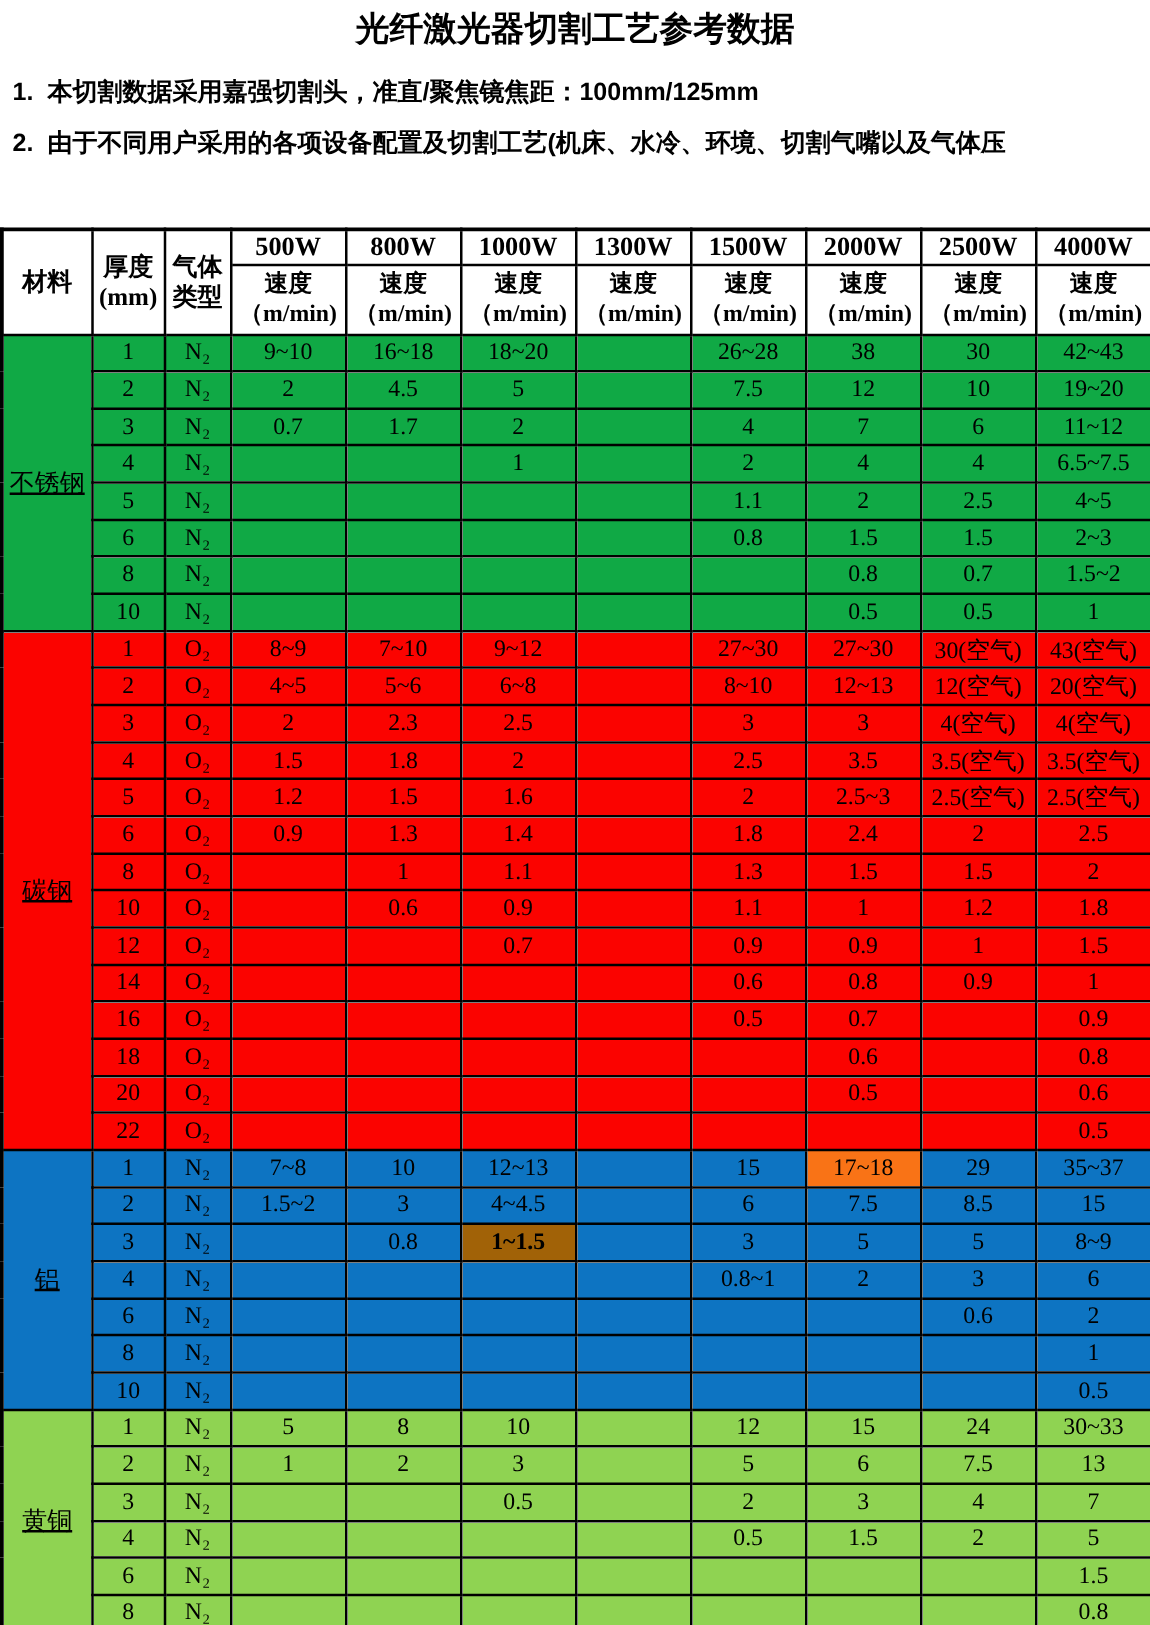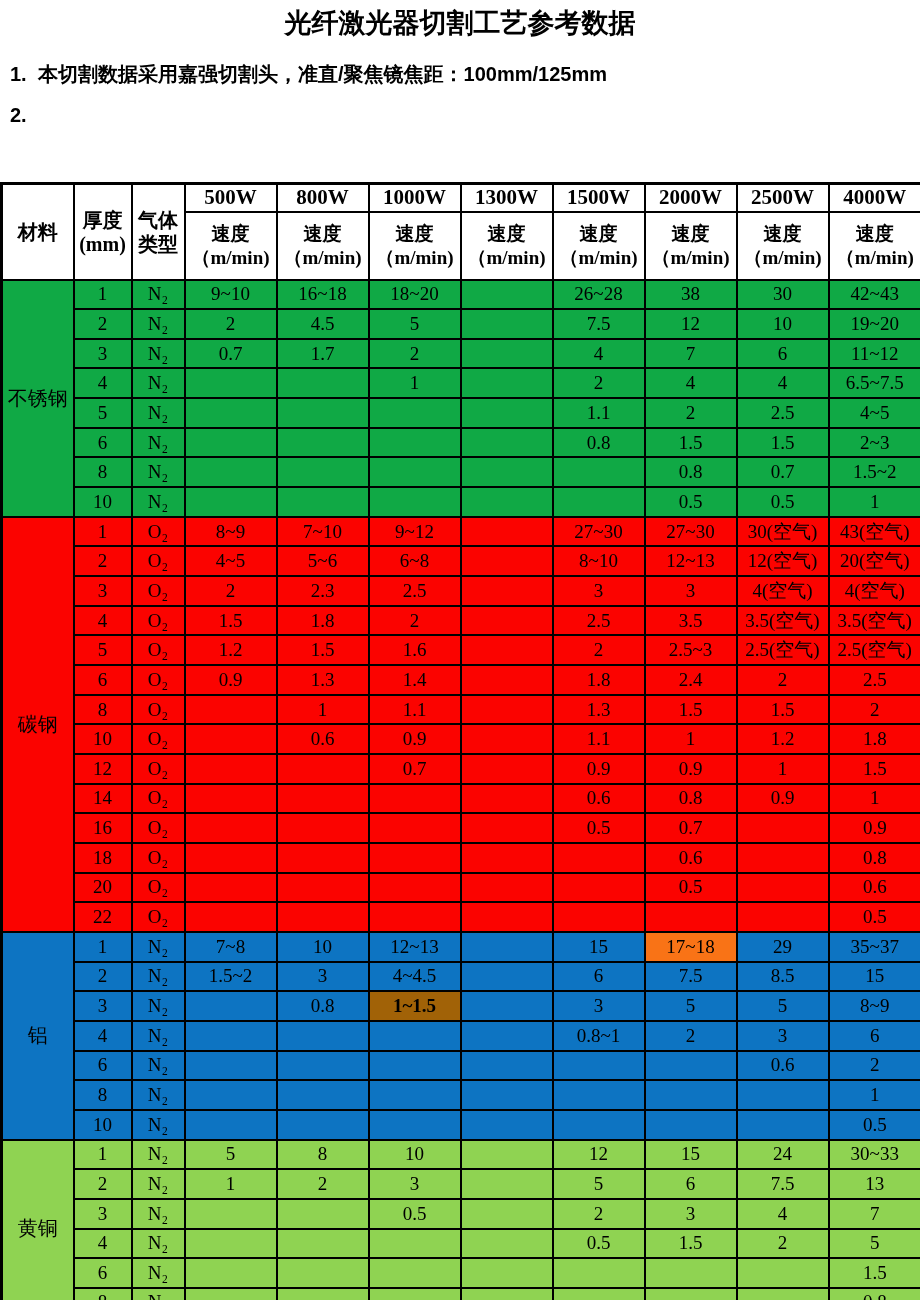--- a/index.html
+++ b/index.html
@@ -43,45 +43,46 @@
   }
   .cut-table th, .cut-table td {
     border: 2px solid #000;
     text-align: center;
     vertical-align: middle;
     padding: 0;
     overflow: hidden;
   }
   thead th { background: #ffffff; font-weight: bold; }
   .hrow1 { height: 28px; }
-  .hrow2 { height: 68px; }
+  .hrow2 { height: 56px; }
   .th-power { font-size: 21px; }
   .th-label { font-size: 20px; line-height: 24px; }
   .th-speed { font-size: 19px; line-height: 24px; }
   tbody tr { height: 29.66px; }
   tbody td { font-size: 19px; }
-  .mat-cell { font-size: 20px; }
+  .mat-cell { font-size: 20px; text-decoration: underline; }
 </style>
 </head>
 <body>
 
 <div class="page">
 
   <div class="title">光纤激光器切割工艺参考数据</div>
 
   <div class="notes">
     <div class="note">
       <span class="note-num">1.</span>
       <div class="note-body">
         <div>本切割数据采用嘉强切割头，准直/聚焦镜焦距：100mm/125mm</div>
       </div>
     </div>
     <div class="note">
       <span class="note-num">2.</span>
       <div class="note-body">
+        <div>由于不同用户采用的各项设备配置及切割工艺(机床、水冷、环境、切割气嘴以及气体压</div>
       </div>
     </div>
   </div>
 
   <table class="cut-table">
     <colgroup>
       <col style="width:72px">
       <col style="width:58px">
       <col style="width:53px">
       <col style="width:92px">

